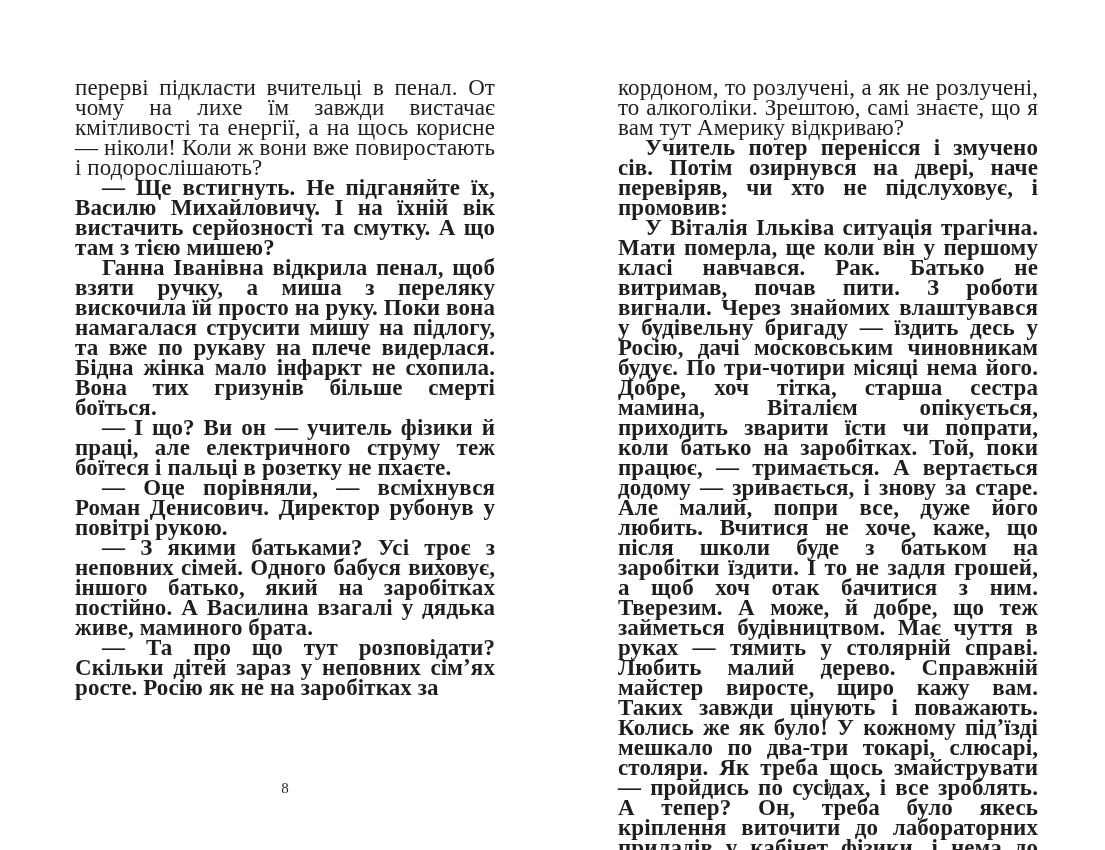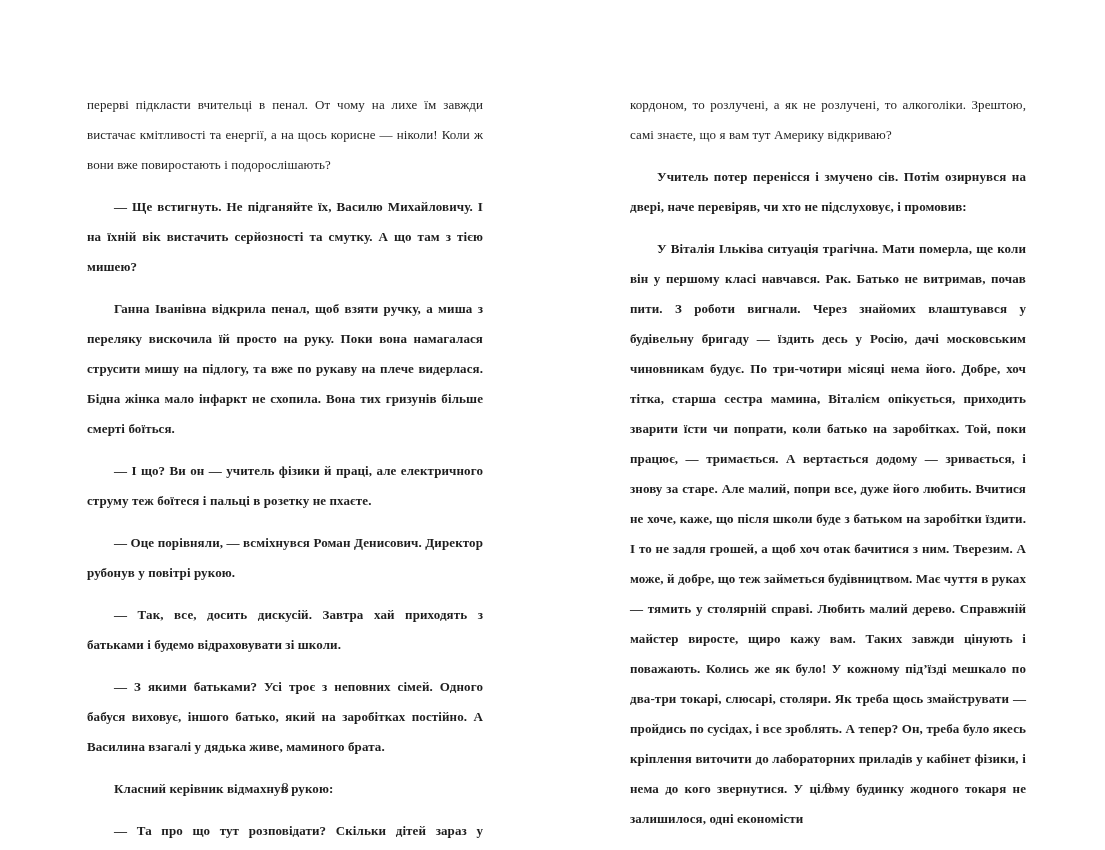--- a/index.html
+++ b/index.html
@@ -21,23 +21,23 @@
     background: #ffffff;
   }
   .page {
     position: absolute;
     top: 78px;
     width: 420px;
   }
   .page-left  { left: 75px; }
   .page-right { left: 618px; }
   .page-text p {
-    margin: 12px;
-    font-size: 13px;
-    line-height: 30px;
+    margin: 0;
+    font-size: 23px;
+    line-height: 20px;
     text-align: justify;
     letter-spacing: 0.1px;
   }
   .page-text p.indent {
     text-indent: 27px;
     font-weight: bold;
   }
   .page-number {
     position: absolute;
     top: 780px;
@@ -54,23 +54,21 @@
 
 <div class="book-spread">
 
   <div class="page page-left">
     <div class="page-text">
       <p>перерві підкласти вчительці в пенал. От чому на лихе їм завжди вистачає кмітливості та енергії, а на щось корисне — ніколи! Коли ж вони вже повиростають і подорослішають?</p>
       <p class="indent">— Ще встигнуть. Не підганяйте їх, Василю Михайловичу. І на їхній вік вистачить серйозності та смутку. А що там з тією мишею?</p>
       <p class="indent">Ганна Іванівна відкрила пенал, щоб взяти ручку, а миша з переляку вискочила їй просто на руку. Поки вона намагалася струсити мишу на підлогу, та вже по рукаву на плече видерлася. Бідна жінка мало інфаркт не схопила. Вона тих гризунів більше смерті боїться.</p>
       <p class="indent">— І що? Ви он — учитель фізики й праці, але електричного струму теж боїтеся і пальці в розетку не пхаєте.</p>
       <p class="indent">— Оце порівняли, — всміхнувся Роман Денисович. Директор рубонув у повітрі рукою.</p>
-      <p class="indent">— Так, все, досить дискусій. Завтра хай приходять з батьками і будемо відраховувати зі школи.</p>
       <p class="indent">— З якими батьками? Усі троє з неповних сімей. Одного бабуся виховує, іншого батько, який на заробітках постійно. А Василина взагалі у дядька живе, маминого брата.</p>
-      <p class="indent">Класний керівник відмахнув рукою:</p>
       <p class="indent">— Та про що тут розповідати? Скільки дітей зараз у неповних сімʼях росте. Росію як не на заробітках за</p>
     </div>
   </div>
 
   <div class="page page-right">
     <div class="page-text">
       <p>кордоном, то розлучені, а як не розлучені, то алкоголіки. Зрештою, самі знаєте, що я вам тут Америку відкриваю?</p>
       <p class="indent">Учитель потер перенісся і змучено сів. Потім озирнувся на двері, наче перевіряв, чи хто не підслуховує, і промовив:</p>
       <p class="indent">У Віталія Ільківа ситуація трагічна. Мати померла, ще коли він у першому класі навчався. Рак. Батько не витримав, почав пити. З роботи вигнали. Через знайомих влаштувався у будівельну бригаду — їздить десь у Росію, дачі московським чиновникам будує. По три-чотири місяці нема його. Добре, хоч тітка, старша сестра мамина, Віталієм опікується, приходить зварити їсти чи попрати, коли батько на заробітках. Той, поки працює, — тримається. А вертається додому — зривається, і знову за старе. Але малий, попри все, дуже його любить. Вчитися не хоче, каже, що після школи буде з батьком на заробітки їздити. І то не задля грошей, а щоб хоч отак бачитися з ним. Тверезим. А може, й добре, що теж займеться будівництвом. Має чуття в руках — тямить у столярній справі. Любить малий дерево. Справжній майстер виросте, щиро кажу вам. Таких завжди цінують і поважають. Колись же як було! У кожному підʼїзді мешкало по два-три токарі, слюсарі, столяри. Як треба щось змайструвати — пройдись по сусідах, і все зроблять. А тепер? Он, треба було якесь кріплення виточити до лабораторних приладів у кабінет фізики, і нема до кого звернутися. У цілому будинку жодного токаря не залишилося, одні економісти</p>
     </div>

